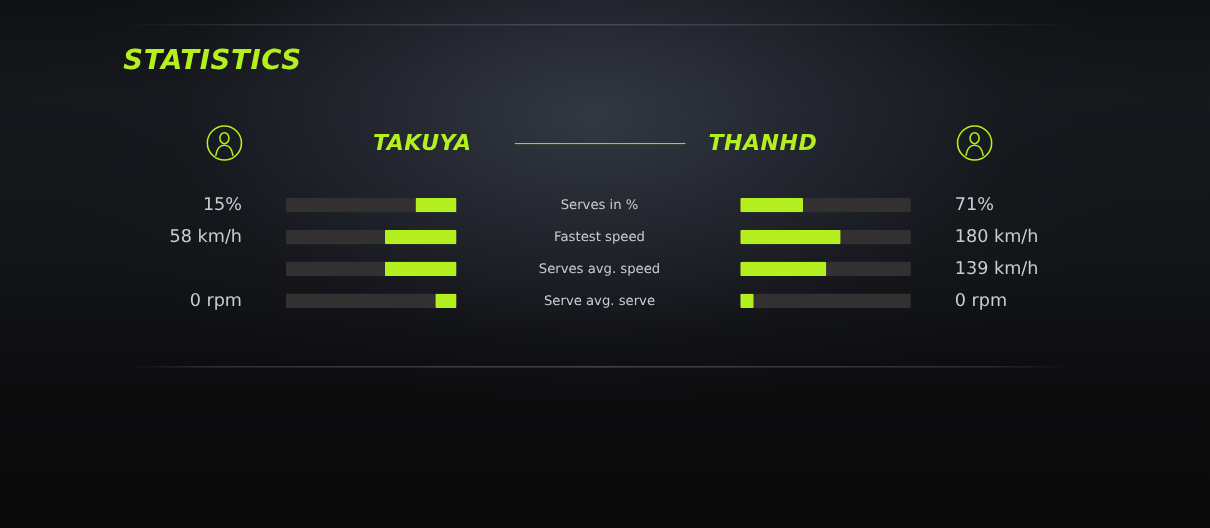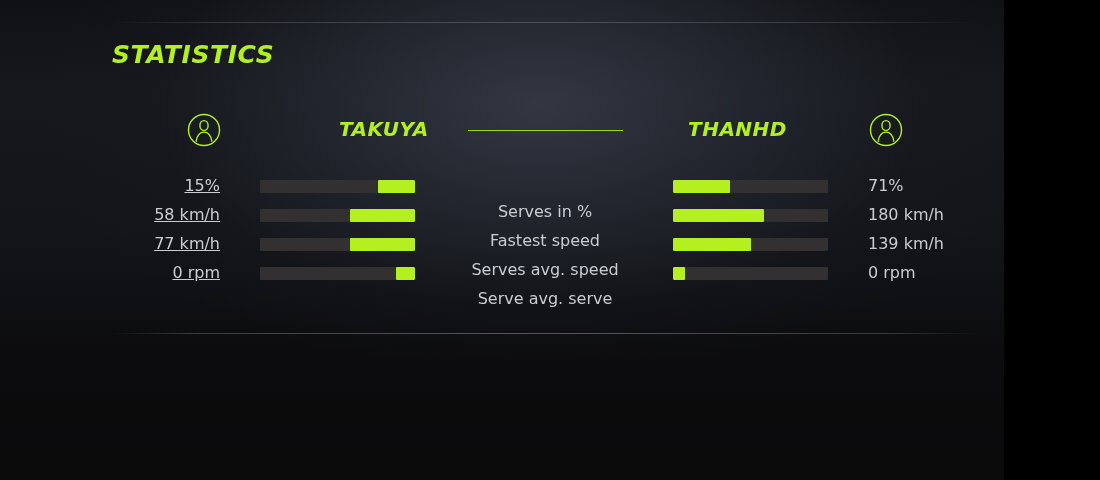--- a/index.html
+++ b/index.html
@@ -9,21 +9,21 @@
   }
   body {
     width: 1100px;
     height: 480px;
     overflow: hidden;
     font-family: "DejaVu Sans", sans-serif;
   }
 
   .screen {
     position: relative;
-    width: 1004px;
+    width: 1100px;
     height: 480px;
     background:
       radial-gradient(ellipse 620px 330px at 540px 105px, rgba(52,57,68,0.95) 0%, rgba(40,44,54,0.72) 32%, rgba(24,26,32,0.30) 62%, rgba(10,10,12,0) 82%),
       linear-gradient(180deg, #101114 0%, #16181d 18%, #131519 48%, #0c0c0e 74%, #0a0a0b 100%),
       #0a0a0b;
     overflow: hidden;
   }
 
   
   .divider-top {
@@ -80,21 +80,21 @@
     position: absolute;
     top: 9px;
     font-size: 20px;
     font-weight: 700;
     font-style: italic;
     letter-spacing: 0.5px;
     color: #b4f020;
     white-space: nowrap;
   }
   .name-left  { left: 339px; }
-  .name-right { left: 688px; }
+  .name-right { left: 644px; }
 
   .center-rule {
     position: absolute;
     left: 468px;
     top: 130px;
     width: 155px;
     height: 1px;
     background: #9ed420;
   }
 
@@ -112,34 +112,33 @@
 
   .val {
     position: absolute;
     top: 0;
     width: 110px;
     line-height: 22px;
     font-size: 16px;
     color: #c9cdd2;
     white-space: nowrap;
   }
-  .val-left  { left: 110px; text-align: right; text-decoration: underline; }
+  .val-left  { left: 110px; text-align: right; }
   .val-right { left: 868px; text-align: left; }
 
   .label {
     position: absolute;
     left: 420px;
     top: 0;
     width: 250px;
     line-height: 22px;
     text-align: center;
-    font-size: 16px;
+    font-size: 12px;
     color: #c9cdd2;
     white-space: nowrap;
-    margin-top: 26px;
   }
 
   .bar {
     position: absolute;
     top: 5px;
     width: 155px;
     height: 13px;
     background: #323031;
     border-radius: 1px;
     overflow: hidden;
@@ -211,21 +210,20 @@
         <div class="bar-fill" style="width: 42%;"></div>
       </div>
       <div class="label">Fastest speed</div>
       <div class="bar bar-right">
         <div class="bar-fill" style="width: 59%;"></div>
       </div>
       <div class="val val-right">180 km/h</div>
     </div>
 
     <div class="stat-row">
-      <div class="val val-left">77 km/h</div>
       <div class="bar bar-left">
         <div class="bar-fill" style="width: 42%;"></div>
       </div>
       <div class="label">Serves avg. speed</div>
       <div class="bar bar-right">
         <div class="bar-fill" style="width: 50%;"></div>
       </div>
       <div class="val val-right">139 km/h</div>
     </div>
 

